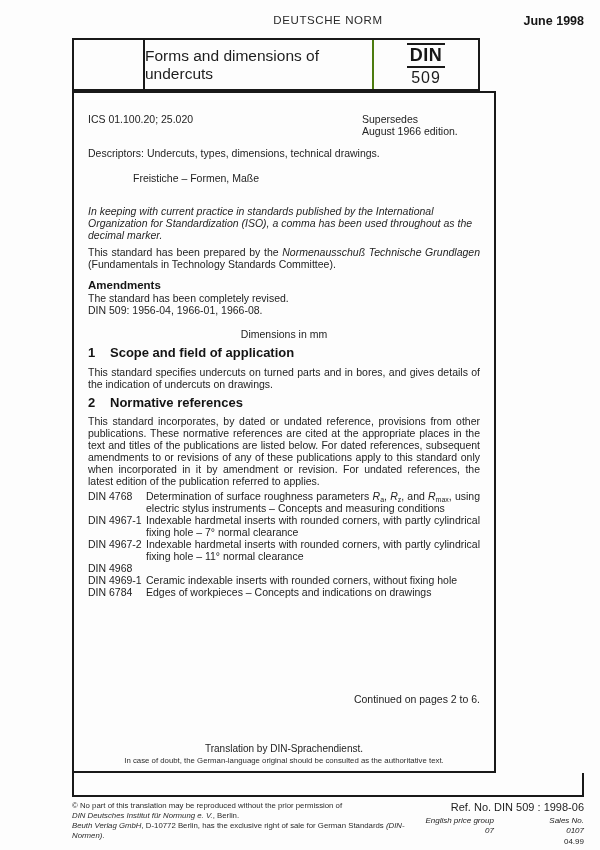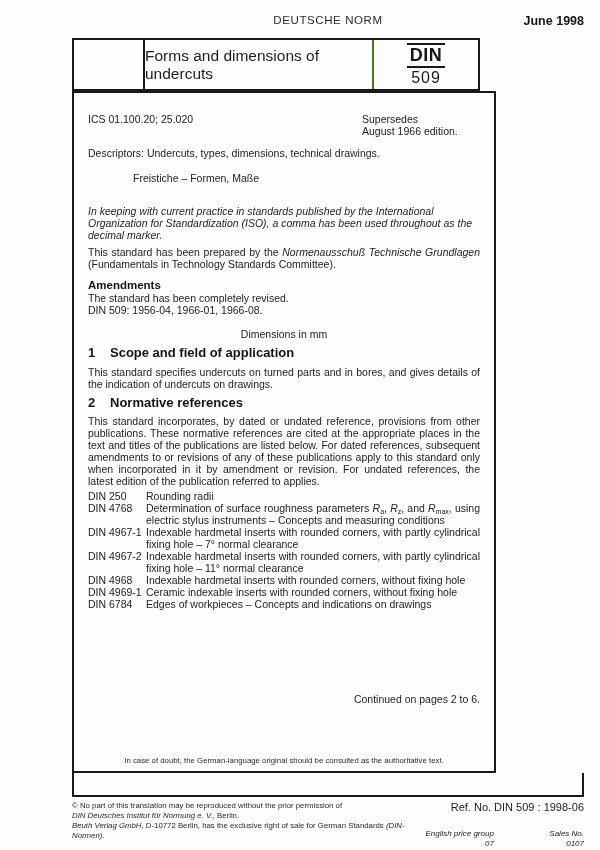--- a/index.html
+++ b/index.html
@@ -74,21 +74,21 @@
   .divider-strip {
     position:absolute; left:72px; top:773px; width:512px; height:24px;
     border:2.2px solid #191919; border-top:none; background:#fdfdfd;
   }
 
   
   .footer { position:absolute; left:72px; top:801px; width:512px; display:flex; justify-content:space-between; }
   .footer-left { width:346px; font-size:7.8px; line-height:10px; color:#2a2a2a; }
   .footer-right { text-align:right; }
   .ref-no { font-size:11px; line-height:12px; color:#1d1d1d; }
-  .price-row { margin-top:16px; display:flex; justify-content:flex-end; gap:36px; font-size:8px; font-style:italic; line-height:10px; }
+  .price-row { margin-top:3px; display:flex; justify-content:flex-end; gap:36px; font-size:8px; font-style:italic; line-height:10px; }
   .date-code { font-size:8px; line-height:10px; margin-top:1px; }
 </style>
 </head>
 <body>
 
 <div class="page">
 
   <div class="masthead">
     <div class="masthead-label">DEUTSCHE NORM</div>
     <div class="masthead-date">June 1998</div>
@@ -134,52 +134,48 @@
     </div>
     <div class="para section-body">This standard specifies undercuts on turned parts and in bores, and gives details of the indication of undercuts on drawings.</div>
 
     <div class="section-heading">
       <span class="section-num">2</span><span>Normative references</span>
     </div>
     <div class="para section-body mt5">This standard incorporates, by dated or undated reference, provisions from other publications. These normative references are cited at the appropriate places in the text and titles of the publications are listed below. For dated references, subsequent amendments to or revisions of any of these publications apply to this standard only when incorporated in it by amendment or revision. For undated references, the latest edition of the publication referred to applies.</div>
 
     <div class="ref-list">
       <div class="ref-row">
-        <div class="ref-code">DIN 250</div>
-        <div class="ref-title para">Rounding radii</div>
-      </div>
-      <div class="ref-row">
         <div class="ref-code">DIN 4768</div>
         <div class="ref-title para">Determination of surface roughness parameters <i>R</i><sub>a</sub>, <i>R</i><sub>z</sub>, and <i>R</i><sub>max</sub>, using electric stylus instruments – Concepts and measuring conditions</div>
       </div>
       <div class="ref-row">
         <div class="ref-code">DIN 4967-1</div>
         <div class="ref-title para">Indexable hardmetal inserts with rounded corners, with partly cylindrical fixing hole – 7° normal clearance</div>
       </div>
       <div class="ref-row">
         <div class="ref-code">DIN 4967-2</div>
         <div class="ref-title para">Indexable hardmetal inserts with rounded corners, with partly cylindrical fixing hole – 11° normal clearance</div>
       </div>
       <div class="ref-row">
         <div class="ref-code">DIN 4968</div>
-        <div class="ref-title para">Indexable hardmetal inserts with rounded corners, without fixing hole</div>
       </div>
       <div class="ref-row">
         <div class="ref-code">DIN 4969-1</div>
         <div class="ref-title para">Ceramic indexable inserts with rounded corners, without fixing hole</div>
       </div>
       <div class="ref-row">
         <div class="ref-code">DIN 6784</div>
         <div class="ref-title para">Edges of workpieces – Concepts and indications on drawings</div>
       </div>
     </div>
 
     <div class="continued-note">Continued on pages 2 to 6.</div>
 
     <div class="translation-block">
+      <div class="translation-line1">Translation by DIN-Sprachendienst.</div>
       <div class="translation-line2">In case of doubt, the German-language original should be consulted as the authoritative text.</div>
     </div>
 
   </div>
 
   <div class="divider-strip"></div>
 
   <div class="footer">
     <div class="footer-left">
       <div>©  No part of this translation may be reproduced without the prior permission of</div>

